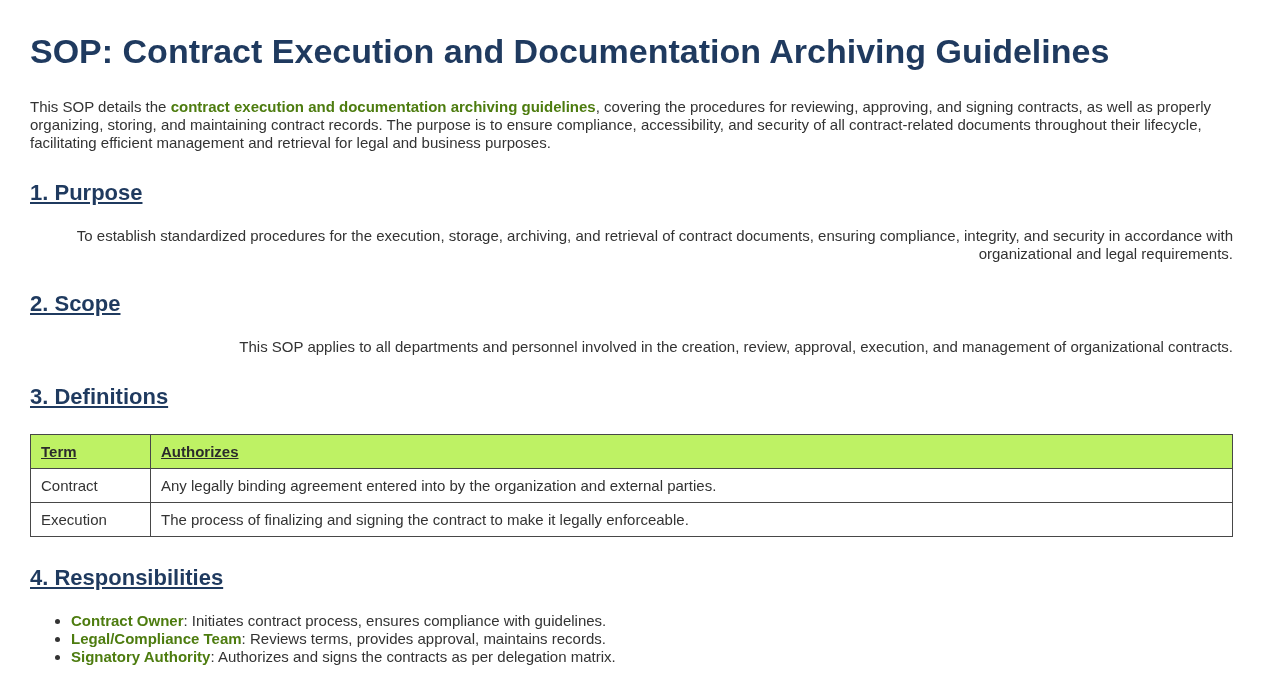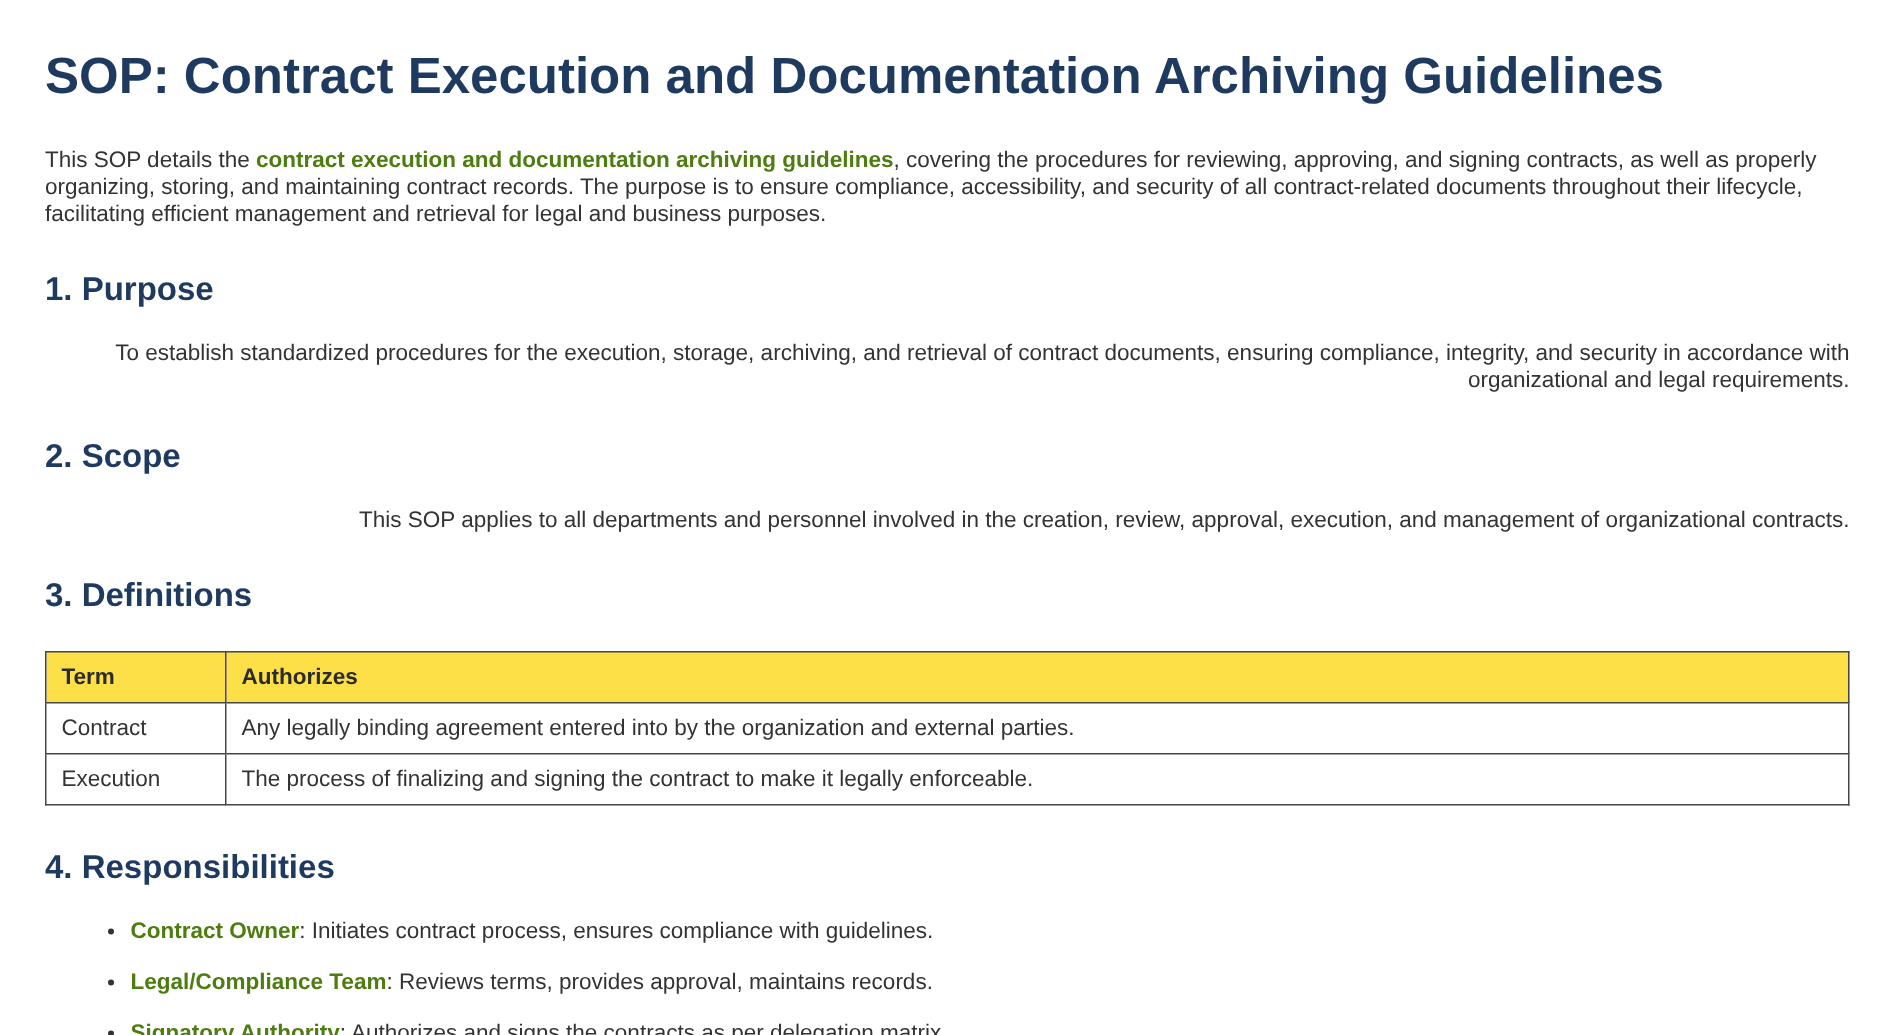--- a/index.html
+++ b/index.html
@@ -24,20 +24,21 @@
     font-weight: bold;
     margin: 26px 0 27px 0;
     line-height: 1.15;
   }
   h2 {
     color: #1f3a5f;
     font-size: 22px;
     font-weight: bold;
     margin: 29px 0 22px 0;
     line-height: 1.1;
+    text-decoration: underline;
   }
   p {
     font-size: 15px;
     line-height: 18px;
     margin: 0 0 18px 0;
   }
   p.body-para { margin-bottom: 0; text-align: right; }
   strong { color: #4d7c0f; }
   table.def-table {
     border-collapse: collapse;
@@ -48,32 +49,33 @@
   table.def-table th,
   table.def-table td {
     border: 1px solid #474747;
     text-align: left;
     padding: 8px 10px;
     line-height: 17px;
     vertical-align: middle;
     height: 34px;
   }
   table.def-table th {
-    background: #fde047;
+    background: #bef264;
     font-weight: bold;
     color: #2b2b2b;
+    text-decoration: underline;
   }
   table.def-table .col-term { width: 120px; }
   ul.resp-list {
     margin: 22px 0 0 0;
     padding-left: 41px;
     font-size: 15px;
     line-height: 18.2px;
   }
-  ul.resp-list li { margin: 16px; }
+  ul.resp-list li { margin: 0; }
 </style>
 </head>
 <body>
 
 <div class="page">
 
   <h1>SOP: Contract Execution and Documentation Archiving Guidelines</h1>
 
   <p class="intro"><span>This SOP details the </span><strong>contract execution and documentation archiving guidelines</strong><span>, covering the procedures for reviewing, approving, and signing contracts, as well as properly organizing, storing, and maintaining contract records. The purpose is to ensure compliance, accessibility, and security of all contract-related documents throughout their lifecycle, facilitating efficient management and retrieval for legal and business purposes.</span></p>
 

